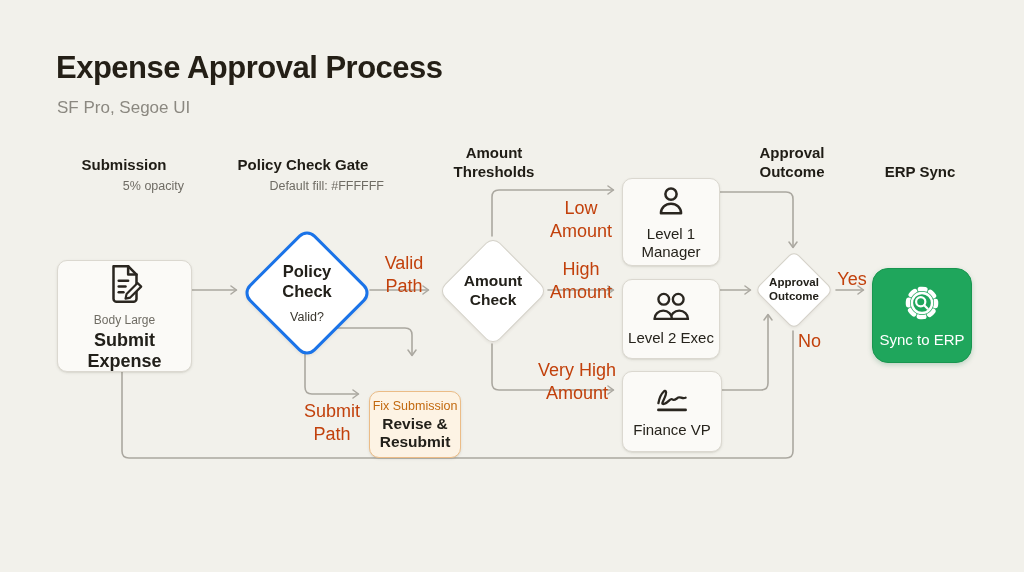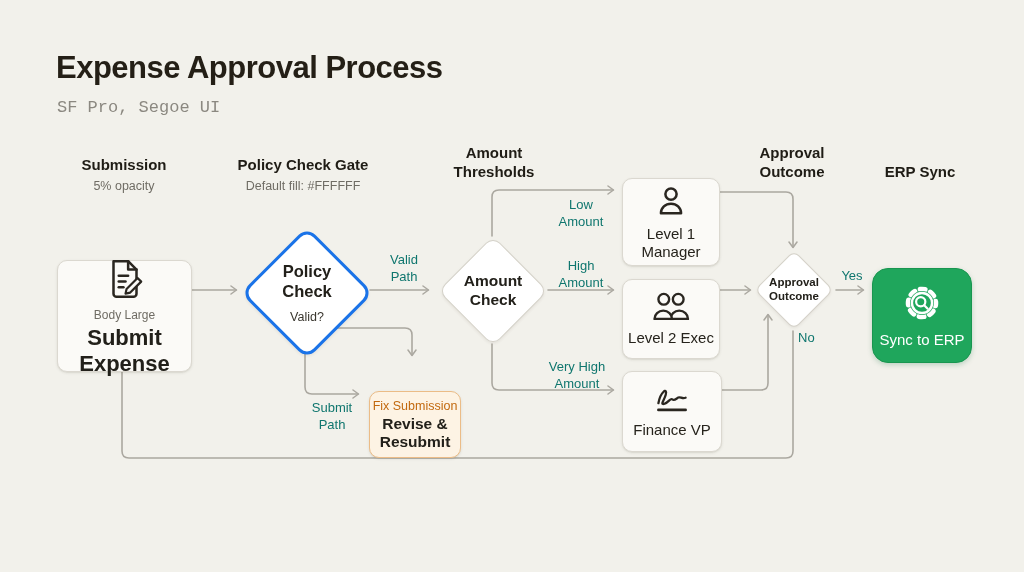--- a/index.html
+++ b/index.html
@@ -1,37 +1,37 @@
 <!DOCTYPE html>
 <html><head>
 <meta charset="utf-8">
 <style>
   html,body{margin:0;padding:0;background:#e8e7e1;}
   .canvas{
     position:relative;width:1024px;height:572px;background:#F2F1EB;overflow:hidden;
     font-family:"Liberation Sans","DejaVu Sans",sans-serif;color:#22201A;padding-left:35px;
   }
   .title{position:absolute;left:56px;top:50px;font-size:31px;font-weight:700;letter-spacing:-.5px;color:#241F16;}
-  .subtitle{position:absolute;left:57px;top:98px;font-size:17px;color:#8B8880;font-family:Liberation Mono, monospace;}
+  .subtitle{position:absolute;left:57px;top:98px;font-size:17px;color:#8B8880;}
 
   .col-header{position:absolute;text-align:center;}
   .col-header .h{font-size:15px;font-weight:700;color:#1F1C15;line-height:1.25;}
-  .col-header .s{font-size:12.5px;color:#6F6C64;margin-top:4px;}
+  .col-header .s{font-size:12.5px;color:#6F6C64;margin-top:4px;text-align:right;}
 
   .edges{position:absolute;left:0;top:0;z-index:1;}
 
   .node{
     position:absolute;z-index:2;background:#FBFAF7;border:1px solid #DBD8D0;border-radius:10px;
     box-shadow:0 1px 3px rgba(60,55,40,.10),0 1px 1px rgba(60,55,40,.05);
     display:flex;flex-direction:column;align-items:center;justify-content:center;text-align:center;margin-top:28px;
   }
   .node .icon{display:flex;align-items:center;justify-content:center;}
   .node-label{font-size:15px;color:#26231C;line-height:1.22;}
   .pretitle{font-size:12px;color:#6F6C64;margin-top:6px;}
-  .big-label{font-size:22px;font-weight:600;color:#22201A;margin-top:3px;}
+  .big-label{font-size:18px;font-weight:600;color:#22201A;margin-top:3px;}
 
   .diamond{
     position:absolute;z-index:2;background:#FFFFFF;transform:rotate(45deg);
     box-shadow:1px 1px 3px rgba(60,55,40,.08);
   }
   .diamond-inner{
     position:absolute;inset:0;transform:rotate(-45deg);
     display:flex;flex-direction:column;align-items:center;justify-content:center;text-align:center;
   }
   .d-policy{left:260px;top:246px;width:88px;height:88px;border:3.5px solid #1A73E8;border-radius:12px;}
@@ -49,21 +49,21 @@
   .n-level1{left:622px;top:150px;width:96px;height:86px;}
   .n-level2{left:622px;top:251px;width:96px;height:78px;}
   .n-vp{left:622px;top:343px;width:98px;height:79px;}
   .n-erp{
     left:872px;top:240px;width:98px;height:93px;background:#1FA65C;border:1px solid #18964F;border-radius:16px;
     box-shadow:0 2px 5px rgba(30,120,70,.25);
   }
   .n-erp .node-label{color:#fff;margin-top:7px;}
   .two-line{margin-top:6px;}
 
-  .edge-label{position:absolute;z-index:3;font-size:13px;color:#0f766e;line-height:1.3;text-align:center;}
+  .edge-label{position:absolute;z-index:3;font-size:18px;color:#c2410c;line-height:1.3;text-align:center;}
 </style>
 </head>
 <body>
 
 <div class="canvas">
 
   <div class="title">Expense Approval Process</div>
   <div class="subtitle">SF Pro, Segoe UI</div>
 
   <div class="col-header" style="left:64px;top:156px;width:120px;">

